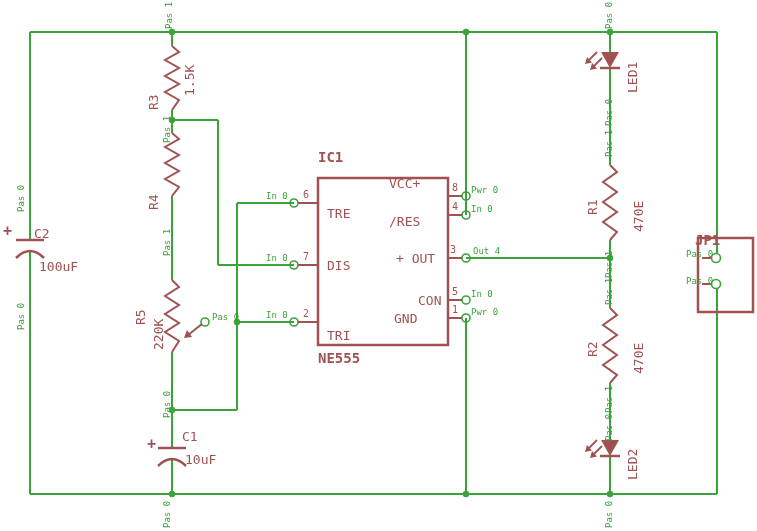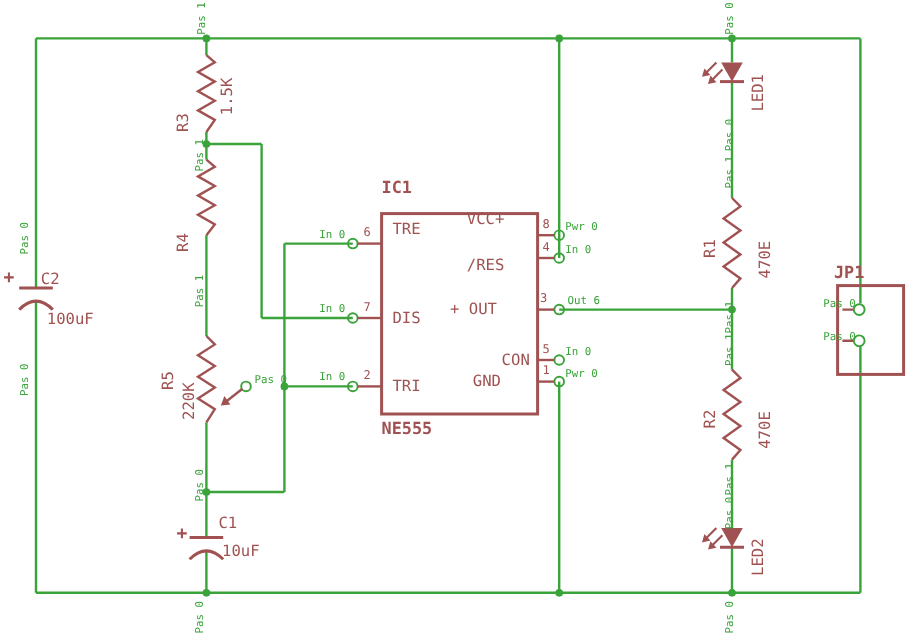--- a/index.html
+++ b/index.html
@@ -142,21 +142,21 @@
   <div class="lbl net s9 v" style="left:604px;top:413px">Pas 1</div>
   <div class="lbl net s9 v" style="left:604px;top:441px">Pas 0</div>
   <div class="lbl net s9 v" style="left:604px;top:528px">Pas 0</div>
 
   <div class="lbl net s9" style="left:212px;top:312px">Pas 0</div>
   <div class="lbl net s9" style="left:266px;top:191px">In 0</div>
   <div class="lbl net s9" style="left:266px;top:253px">In 0</div>
   <div class="lbl net s9" style="left:266px;top:310px">In 0</div>
   <div class="lbl net s9" style="left:471px;top:185px">Pwr 0</div>
   <div class="lbl net s9" style="left:471px;top:204px">In 0</div>
-  <div class="lbl net s9" style="left:473px;top:246px">Out 6</div>
+  <div class="lbl net s9" style="left:473px;top:246px">Out 4</div>
   <div class="lbl net s9" style="left:471px;top:289px">In 0</div>
   <div class="lbl net s9" style="left:471px;top:307px">Pwr 0</div>
   <div class="lbl net s9" style="left:686px;top:249px">Pas 0</div>
   <div class="lbl net s9" style="left:686px;top:276px">Pas 0</div>
 
   <div class="lbl sym s13 v" style="left:146px;top:110px">R3</div>
   <div class="lbl sym s13 v" style="left:182px;top:96px">1.5K</div>
   <div class="lbl sym s13 v" style="left:146px;top:210px">R4</div>
   <div class="lbl sym s13 v" style="left:133px;top:325px">R5</div>
   <div class="lbl sym s13 v" style="left:151px;top:350px">220K</div>
@@ -168,28 +168,28 @@
   <div class="lbl sym s13 v" style="left:625px;top:480px">LED2</div>
 
   <div class="lbl sym s13" style="left:34px;top:226px">C2</div>
   <div class="lbl sym s13" style="left:39px;top:259px">100uF</div>
   <div class="lbl sym s15" style="left:3px;top:223px">+</div>
   <div class="lbl sym s13" style="left:182px;top:429px">C1</div>
   <div class="lbl sym s13" style="left:185px;top:452px">10uF</div>
   <div class="lbl sym s15" style="left:147px;top:436px">+</div>
   <div class="lbl sym s14" style="left:318px;top:149px">IC1</div>
   <div class="lbl sym s14" style="left:318px;top:350px">NE555</div>
-  <div class="lbl sym s14" style="left:695px;top:220px">JP1</div>
-
-  <div class="lbl sym s13" style="left:327px;top:184px">TRE</div>
+  <div class="lbl sym s14" style="left:695px;top:232px">JP1</div>
+
+  <div class="lbl sym s13" style="left:327px;top:206px">TRE</div>
   <div class="lbl sym s13" style="left:327px;top:258px">DIS</div>
-  <div class="lbl sym s13" style="left:327px;top:315px">TRI</div>
+  <div class="lbl sym s13" style="left:327px;top:328px">TRI</div>
   <div class="lbl sym s13" style="left:389px;top:176px">VCC+</div>
   <div class="lbl sym s13" style="left:389px;top:214px">/RES</div>
-  <div class="lbl sym s13" style="left:375px;top:251px">+ OUT</div>
+  <div class="lbl sym s13" style="left:396px;top:251px">+ OUT</div>
   <div class="lbl sym s13" style="left:418px;top:293px">CON</div>
   <div class="lbl sym s13" style="left:394px;top:311px">GND</div>
 
   <div class="lbl sym s10" style="left:303px;top:189px">6</div>
   <div class="lbl sym s10" style="left:303px;top:251px">7</div>
   <div class="lbl sym s10" style="left:303px;top:308px">2</div>
   <div class="lbl sym s10" style="left:452px;top:182px">8</div>
   <div class="lbl sym s10" style="left:452px;top:201px">4</div>
   <div class="lbl sym s10" style="left:450px;top:244px">3</div>
   <div class="lbl sym s10" style="left:452px;top:286px">5</div>

